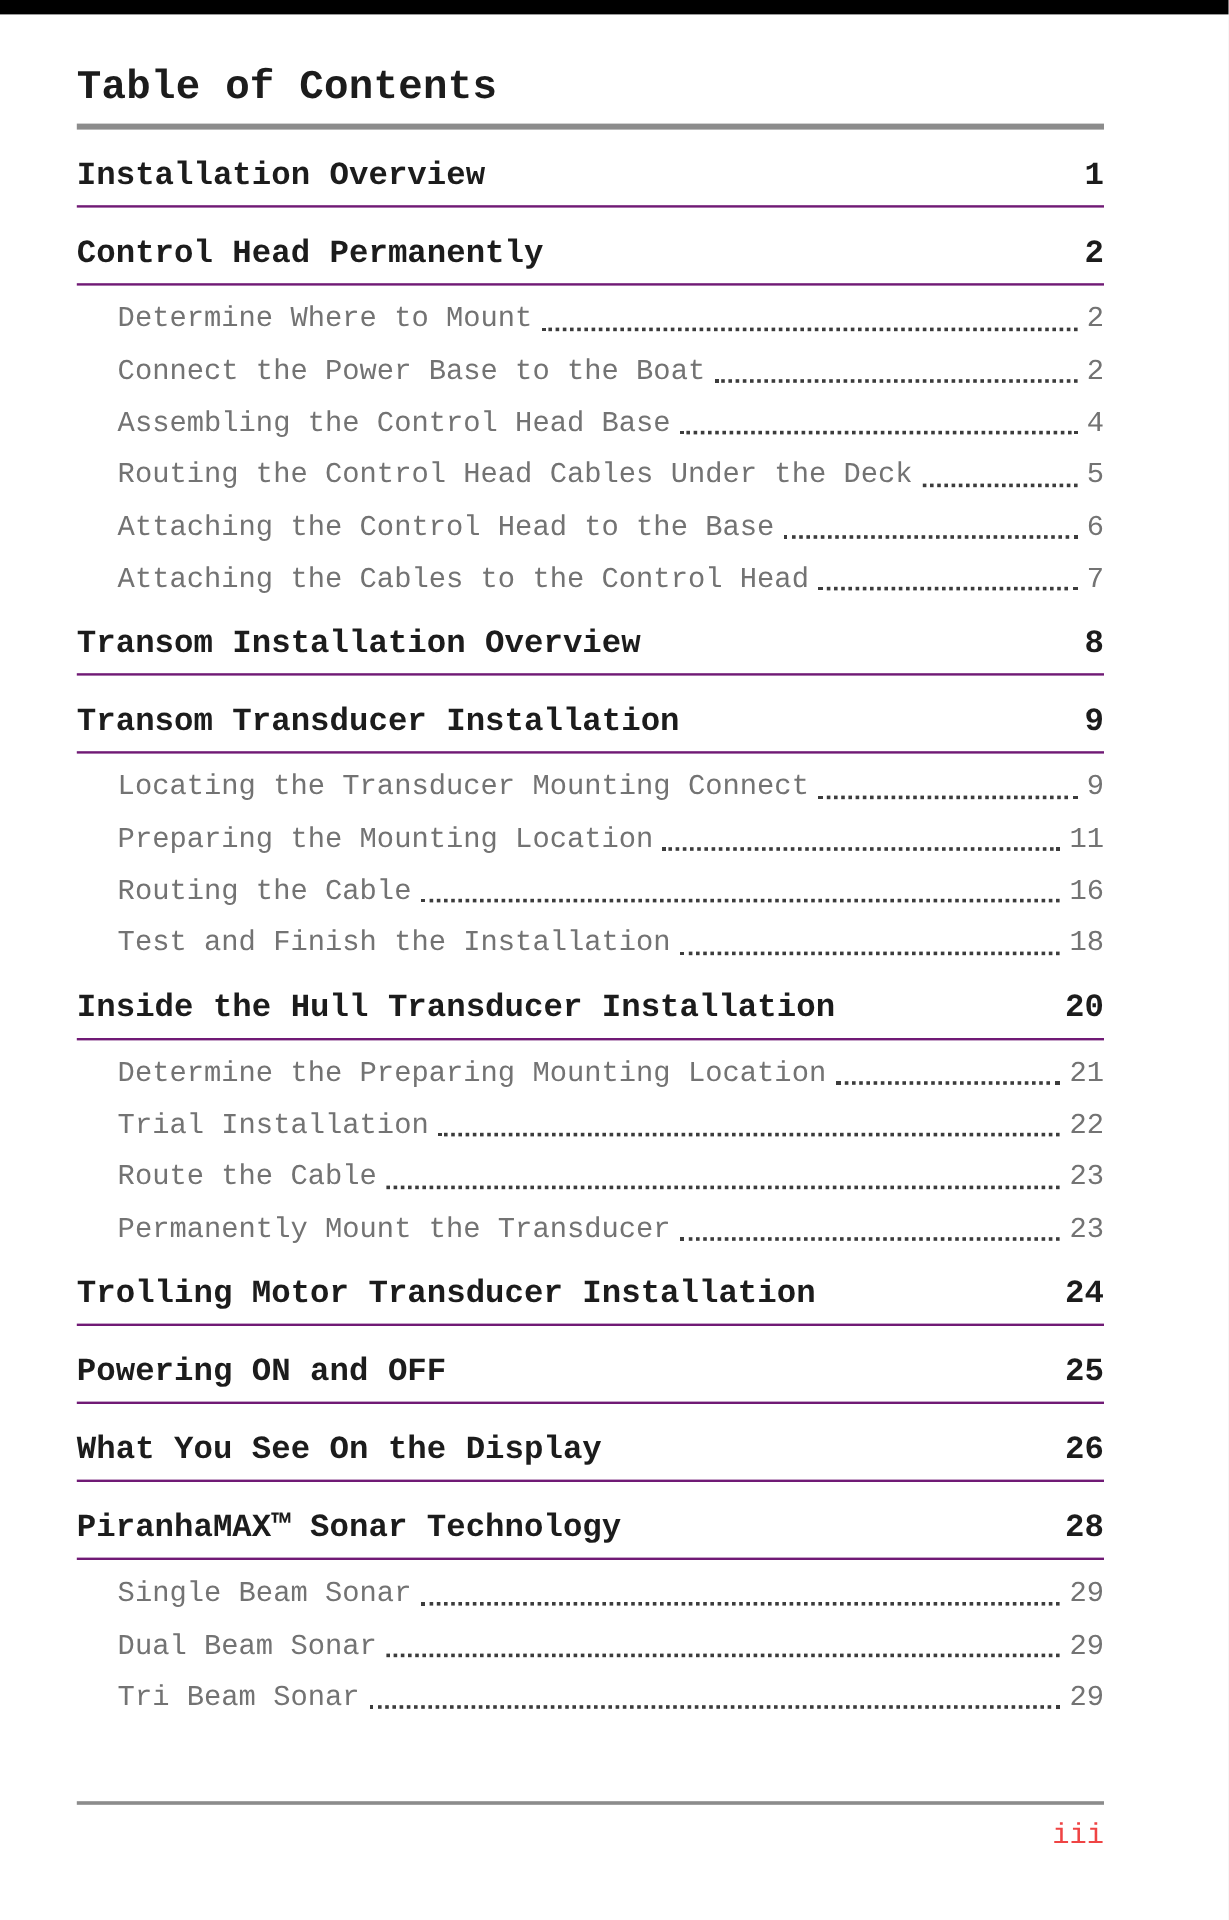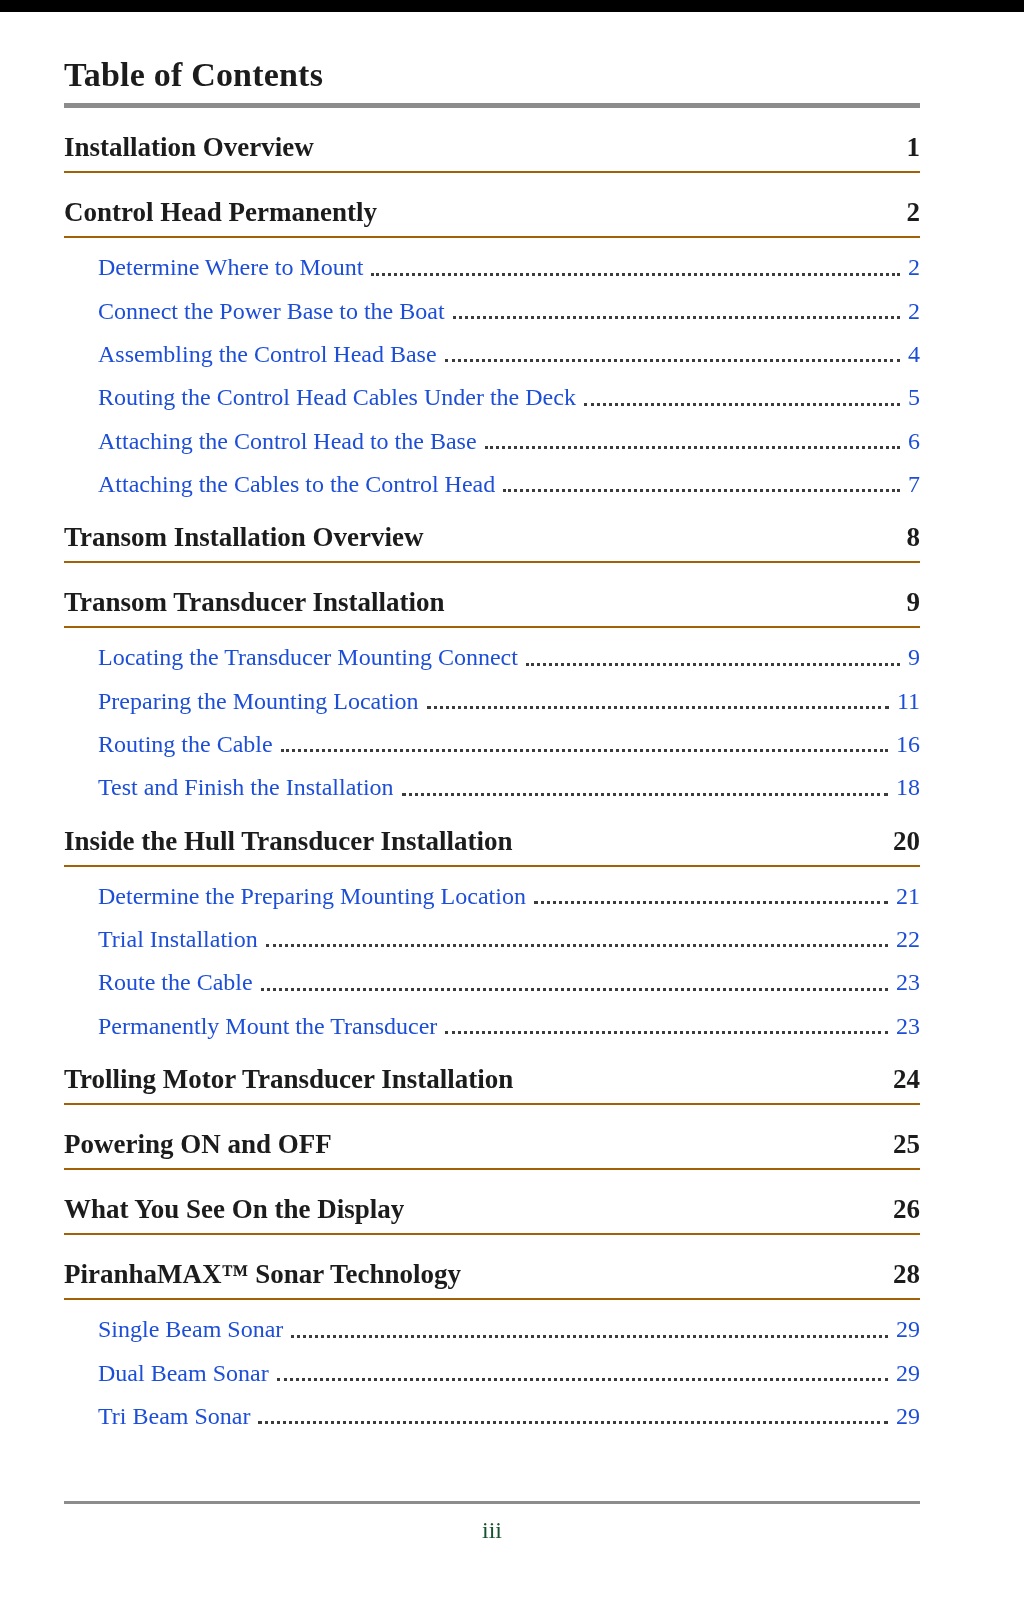--- a/index.html
+++ b/index.html
@@ -1,21 +1,21 @@
 <!DOCTYPE html>
 <html><head>
 <meta charset="utf-8">
 <style>
   html, body { margin: 0; padding: 0; background: #e8e8e8; }
   .page {
     position: relative;
     width: 1024px;
     height: 1600px;
     background: #ffffff;
-    font-family: Liberation Serif, serif;
+    font-family: Liberation Mono, monospace;
     color: #1c1c1c;
     overflow: hidden;
     box-sizing: border-box;
   }
   .top-scan-bar {
     position: absolute;
     top: 0; left: 0; right: 0;
     height: 12px;
     background: #000000;
   }
@@ -33,31 +33,31 @@
     border-bottom: 5px solid #8c8c8c;
     line-height: 1.1;
   }
   .section-row {
     display: flex;
     justify-content: space-between;
     align-items: baseline;
     font-weight: bold;
     font-size: 27px;
     line-height: 1.15;
-    border-bottom: 2px solid #a16207;
+    border-bottom: 2px solid #701a75;
     padding-bottom: 8px;
     margin-top: 24px;
   }
   .sub-row {
     display: flex;
     align-items: baseline;
     font-size: 24px;
     line-height: 1.18;
     margin: 15px 0 0 34px;
-    color: #1d4ed8;
+    color: #737373;
   }
   .sub-label { white-space: nowrap; }
   .leader {
     flex: 1;
     min-width: 16px;
     border-bottom: 3px dotted #3c3c3c;
     align-self: flex-end;
     margin: 0 8px 6px 8px;
   }
   .sub-page { white-space: nowrap; }
@@ -66,23 +66,23 @@
     left: 64px;
     right: 104px;
     bottom: 96px;
     border-top: 3px solid #8c8c8c;
   }
   .footer-text {
     position: absolute;
     left: 64px;
     right: 104px;
     bottom: 56px;
-    text-align: center;
+    text-align: right;
     font-size: 24px;
-    color: #14532d;
+    color: #ef4444;
   }
 </style>
 </head>
 <body>
 
 <div class="page">
   <div class="top-scan-bar"></div>
   <div class="content">
 
     <div class="doc-title">Table of Contents</div>

